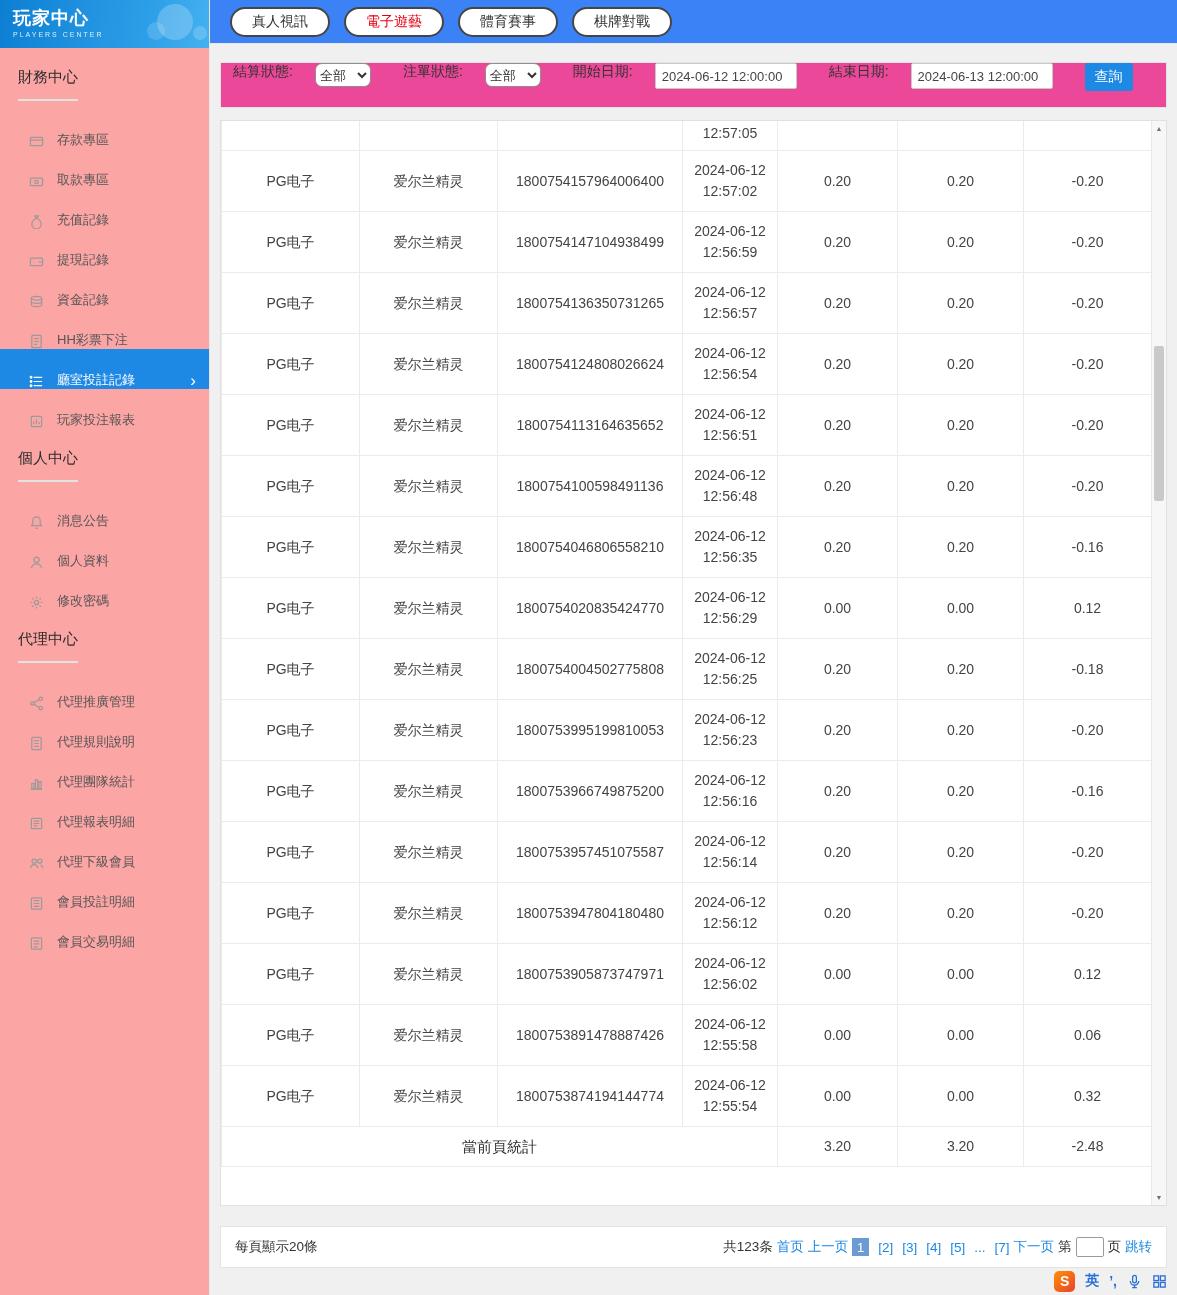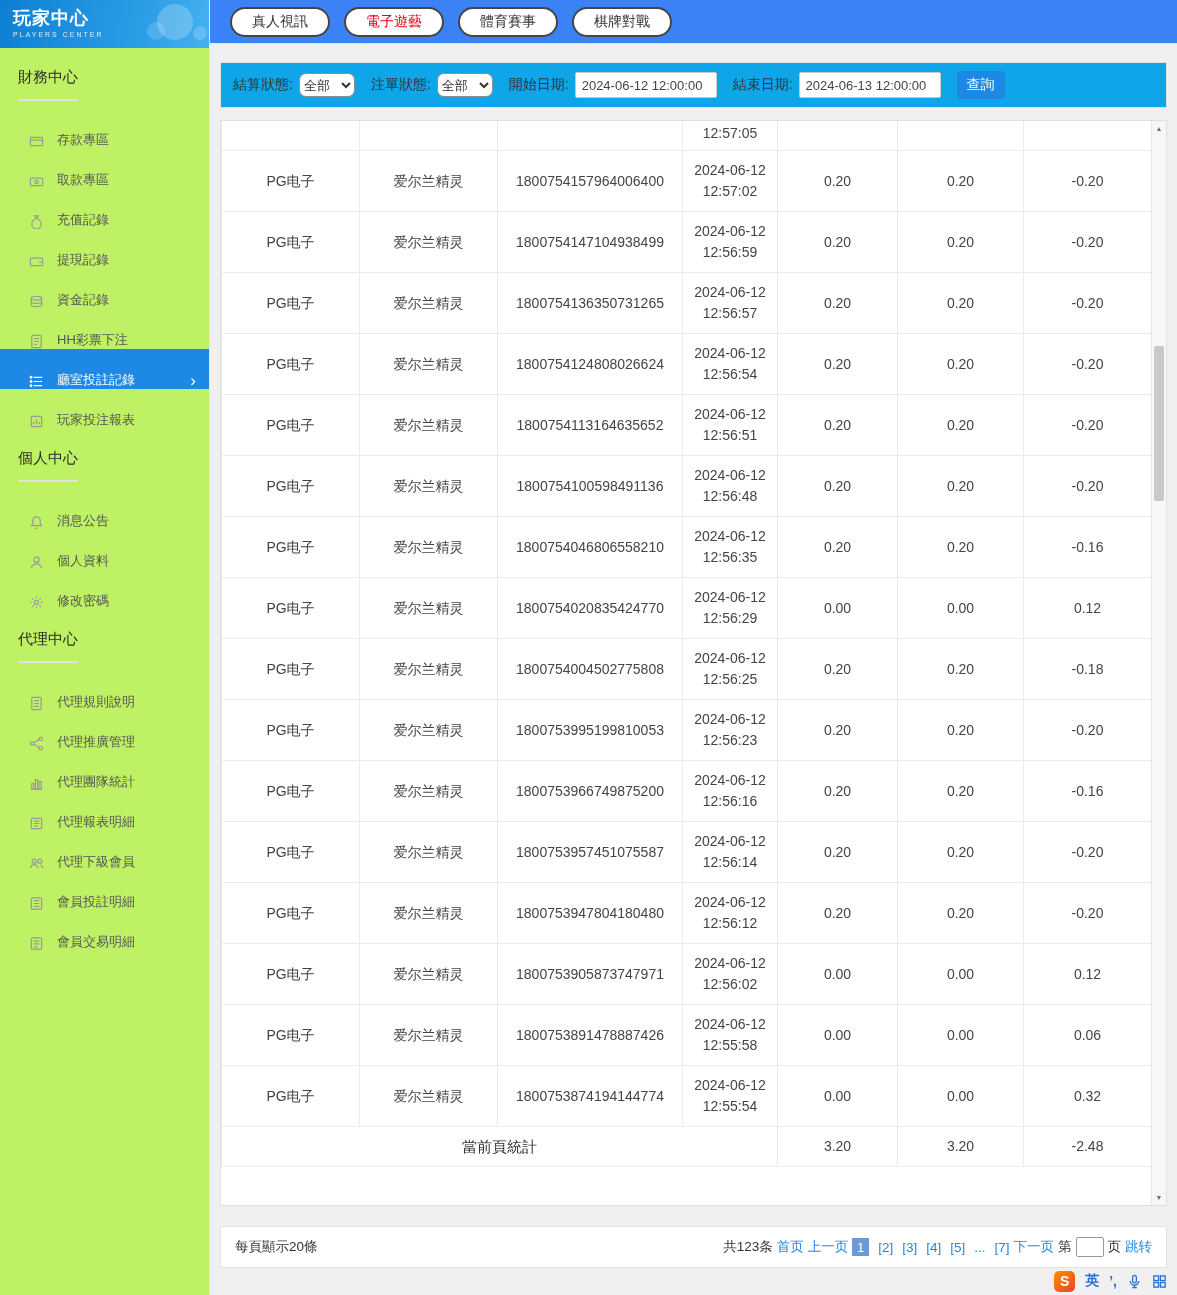--- a/index.html
+++ b/index.html
@@ -3,21 +3,21 @@
 <meta charset="utf-8">
 <style>
   * { margin:0; padding:0; box-sizing:border-box; }
   html,body { width:1177px; height:1295px; }
   body {
     font-family:"Liberation Sans","DejaVu Sans",sans-serif;
     background:#f0f0f0; display:flex; overflow:hidden; color:#333;
   }
 
   
-  .sidebar { width:210px; flex-shrink:0; background:#bef264; border-right:1px solid #e6e6e6; position:relative; }
+  .sidebar { width:210px; flex-shrink:0; background:#fca5a5; border-right:1px solid #e6e6e6; position:relative; }
   .sidebar-header { height:48px; background:linear-gradient(100deg,#0d7fd3 0%,#2d9fe8 70%,#45b1f0 100%); padding:6px 0 0 13px; position:relative; overflow:hidden; }
   .logo-title { color:#fff; font-size:18px; font-weight:bold; letter-spacing:1px; position:relative; z-index:2; }
   .logo-sub { color:rgba(255,255,255,.85); font-size:7px; letter-spacing:2px; margin-top:1px; position:relative; z-index:2; }
   .logo-art .c1 { position:absolute; right:16px; top:4px; width:36px; height:36px; border-radius:50%; background:rgba(255,255,255,.22); }
   .logo-art .c2 { position:absolute; right:44px; top:22px; width:18px; height:18px; border-radius:50%; background:rgba(255,255,255,.15); }
   .logo-art .c3 { position:absolute; right:2px; top:26px; width:14px; height:14px; border-radius:50%; background:rgba(255,255,255,.18); }
   .section-title { width:max-content; min-width:60px; margin:20px 0 8px 18px; padding-bottom:12px; font-size:15px; color:#2b2b2b; border-bottom:2px solid #e2e2e2; }
   .nav-item { height:40px; display:flex; align-items:flex-end; gap:13px; padding:0 10px 0 29px; font-size:13px; color:#555; cursor:pointer; position:relative; }
   .nav-item .icon { width:15px; height:15px; color:#9a9a9a; display:flex; align-items:center; flex-shrink:0; }
   .nav-item .icon svg { width:15px; height:15px; }
@@ -25,21 +25,21 @@
   .nav-item.active { background:#1e88e5; color:#fff; }
   .nav-item.active .icon { color:#fff; }
   .nav-item.active .chev { display:block; }
 
   
   .main { flex:1; display:flex; flex-direction:column; position:relative; min-width:0; }
   .tabbar { height:44px; background:#3b82f6; border-bottom:1px solid #e8e8e8; display:flex; align-items:center; gap:14px; padding:0 20px; flex-shrink:0; }
   .pill { height:30px; padding:0 20px; background:#fff; border:2px solid #454545; border-radius:16px; font-family:inherit; font-size:14px; color:#333; cursor:pointer; }
   .pill.active { color:#e60012; }
 
-  .filterbar { margin:18px 10px 0; height:46px; background:#0ea5e9; border:1px solid #e3e3e3; display:flex; align-items:center; gap:6px; padding:0 12px; font-size:14px; color:#333; flex-shrink:0; }
+  .filterbar { margin:18px 10px 0; height:46px; background:#ec4899; border:1px solid #e3e3e3; display:flex; gap:22px; padding:0 12px; font-size:14px; color:#333; flex-shrink:0; }
   .flabel { margin-left:10px; }
   .flabel:first-child { margin-left:0; }
   .filterbar select { height:24px; min-width:56px; border:1px solid #8f8f8f; border-radius:7px; font-family:inherit; font-size:13px; color:#333; background:#fff; }
   .date-input { width:142px; height:26px; border:1px solid #c9c9c9; border-radius:2px; padding:0 6px; font-family:inherit; font-size:13px; color:#444; }
   .search-btn { width:48px; height:28px; margin-left:10px; background:#1e88e5; border:none; border-radius:3px; color:#fff; font-family:inherit; font-size:14px; cursor:pointer; }
 
   
   .table-card { margin:12px 10px 0; height:1086px; background:#fff; border:1px solid #e0e0e0; display:flex; flex-shrink:0; overflow:hidden; }
   .table-wrap { flex:1; overflow:hidden; }
   table { width:100%; border-collapse:collapse; table-layout:fixed; font-size:14px; color:#444; }
@@ -186,36 +186,36 @@
             <circle cx="8" cy="8" r="2.2"></circle>
             <path d="M8 1.5v2M8 12.5v2M1.5 8h2M12.5 8h2M3.4 3.4l1.4 1.4M11.2 11.2l1.4 1.4M12.6 3.4l-1.4 1.4M4.8 11.2l-1.4 1.4"></path>
           </svg>
         </span>
         <span class="lbl">修改密碼</span>
       </div>
       <div class="section-title">代理中心</div>
       <div class="nav-item">
         <span class="icon">
           <svg viewBox="0 0 16 16" fill="none" stroke="currentColor" stroke-width="1.3">
-            <rect x="3" y="1.5" width="10" height="13" rx="1"></rect>
-            <path d="M5.5 5h5M5.5 8h5M5.5 11h5"></path>
-          </svg>
-        </span>
-        <span class="lbl">代理規則說明</span>
-      </div>
-      <div class="nav-item">
-        <span class="icon">
-          <svg viewBox="0 0 16 16" fill="none" stroke="currentColor" stroke-width="1.3">
             <circle cx="12.5" cy="3" r="1.8"></circle>
             <circle cx="3.5" cy="8" r="1.8"></circle>
             <circle cx="12.5" cy="13" r="1.8"></circle>
             <path d="M5.2 7.2l5.6-3.4M5.2 8.8l5.6 3.4"></path>
           </svg>
         </span>
         <span class="lbl">代理推廣管理</span>
+      </div>
+      <div class="nav-item">
+        <span class="icon">
+          <svg viewBox="0 0 16 16" fill="none" stroke="currentColor" stroke-width="1.3">
+            <rect x="3" y="1.5" width="10" height="13" rx="1"></rect>
+            <path d="M5.5 5h5M5.5 8h5M5.5 11h5"></path>
+          </svg>
+        </span>
+        <span class="lbl">代理規則說明</span>
       </div>
       <div class="nav-item">
         <span class="icon">
           <svg viewBox="0 0 16 16" fill="none" stroke="currentColor" stroke-width="1.3">
             <path d="M2 14h12"></path>
             <rect x="3" y="8" width="2.4" height="6"></rect>
             <rect x="6.8" y="4" width="2.4" height="10"></rect>
             <rect x="10.6" y="6" width="2.4" height="8"></rect>
           </svg>
         </span>

